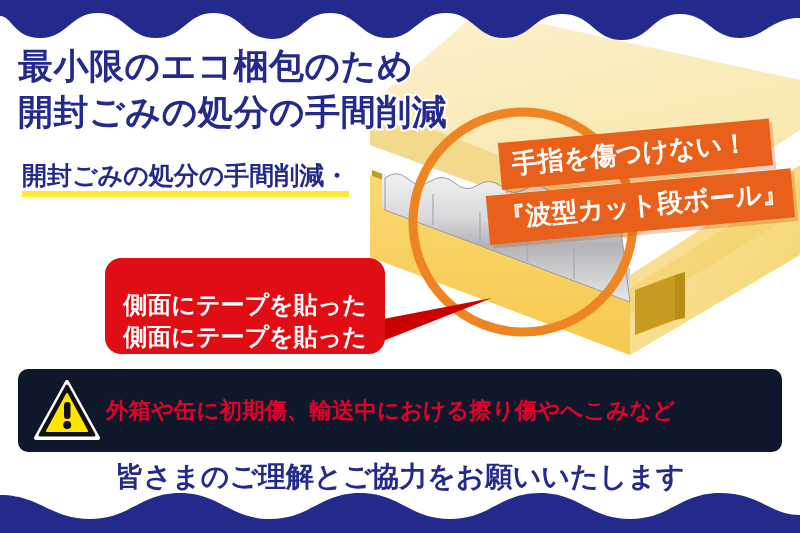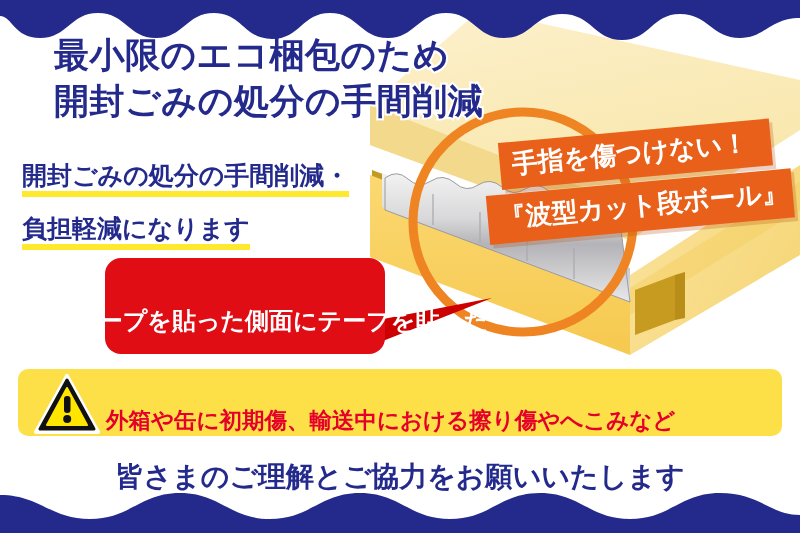--- a/index.html
+++ b/index.html
@@ -33,24 +33,23 @@
     top: 10px;
     width: 470px;
     height: 360px;
     z-index: 2;
   }
 
   
   #headline {
     position: absolute;
     left: 18px;
-    top: 32px;
+    top: 43px;
     z-index: 5;
     width: 540px;
-    margin-left: 36px;
   }
   .headline-line {
     font-size: 35px;
     font-weight: bold;
     color: #232a8c;
     line-height: 1.30;
     letter-spacing: 0.5px;
     white-space: nowrap;
     -webkit-text-stroke: 4px #ffffff;
     paint-order: stroke fill;
@@ -62,21 +61,21 @@
     left: 22px;
     top: 163px;
     z-index: 5;
   }
   .sub-line {
     font-size: 25px;
     font-weight: bold;
     color: #232a8c;
     line-height: 1.0;
     white-space: nowrap;
-    margin-bottom: 19px;
+    margin-bottom: 5px;
     -webkit-text-stroke: 3px #ffffff;
     paint-order: stroke fill;
     position: relative;
     display: block;
   }
   .sub-line .hl {
     position: relative;
     display: inline-block;
     padding-bottom: 3px;
     border-bottom: 6px solid #ffe92e;
@@ -94,21 +93,21 @@
   #red-callout .bubble {
     position: absolute;
     inset: 0;
     background: #e00d15;
     border-radius: 16px;
   }
   #red-callout .bubble-text {
     position: absolute;
     inset: 0;
     display: flex;
-    flex-direction: row;
+    flex-direction: column;
     align-items: center;
     justify-content: center;
     color: #ffffff;
     font-size: 24px;
     font-weight: bold;
     line-height: 1.30;
     white-space: nowrap;
     margin-top: 29px;
   }
   #red-arrow {
@@ -151,26 +150,26 @@
     transform: rotate(-5.2deg);
     transform-origin: left center;
   }
 
   
   #warning-box {
     position: absolute;
     left: 18px;
     top: 369px;
     width: 764px;
-    height: 67px;
-    background: #fde047;
+    height: 83px;
+    background: #0f172a;
     border-radius: 10px;
     z-index: 5;
     display: flex;
-    align-items: flex-end;
+    align-items: center;
   }
   #warning-icon {
     width: 66px;
     height: 62px;
     flex: 0 0 66px;
     margin-left: 16px;
     margin-right: 6px;
   }
   #warning-text {
     color: #e4002b;
@@ -304,23 +303,20 @@
 
   <div id="headline">
     <div class="headline-line">最小限のエコ梱包のため</div>
     <div class="headline-line">開封ごみの処分の手間削減</div>
   </div>
 
   <div id="subtext">
     <div class="sub-line">
       <span class="hl">開封ごみの処分の手間削減・</span>
     </div>
-    <div class="sub-line">
-      <span class="hl">負担軽減になります</span>
-    </div>
   </div>
 
   <div id="red-callout">
     <div class="bubble"></div>
     <div class="bubble-text">
       <span>側面にテープを貼った</span>
       <span>側面にテープを貼った</span>
     </div>
   </div>
 

